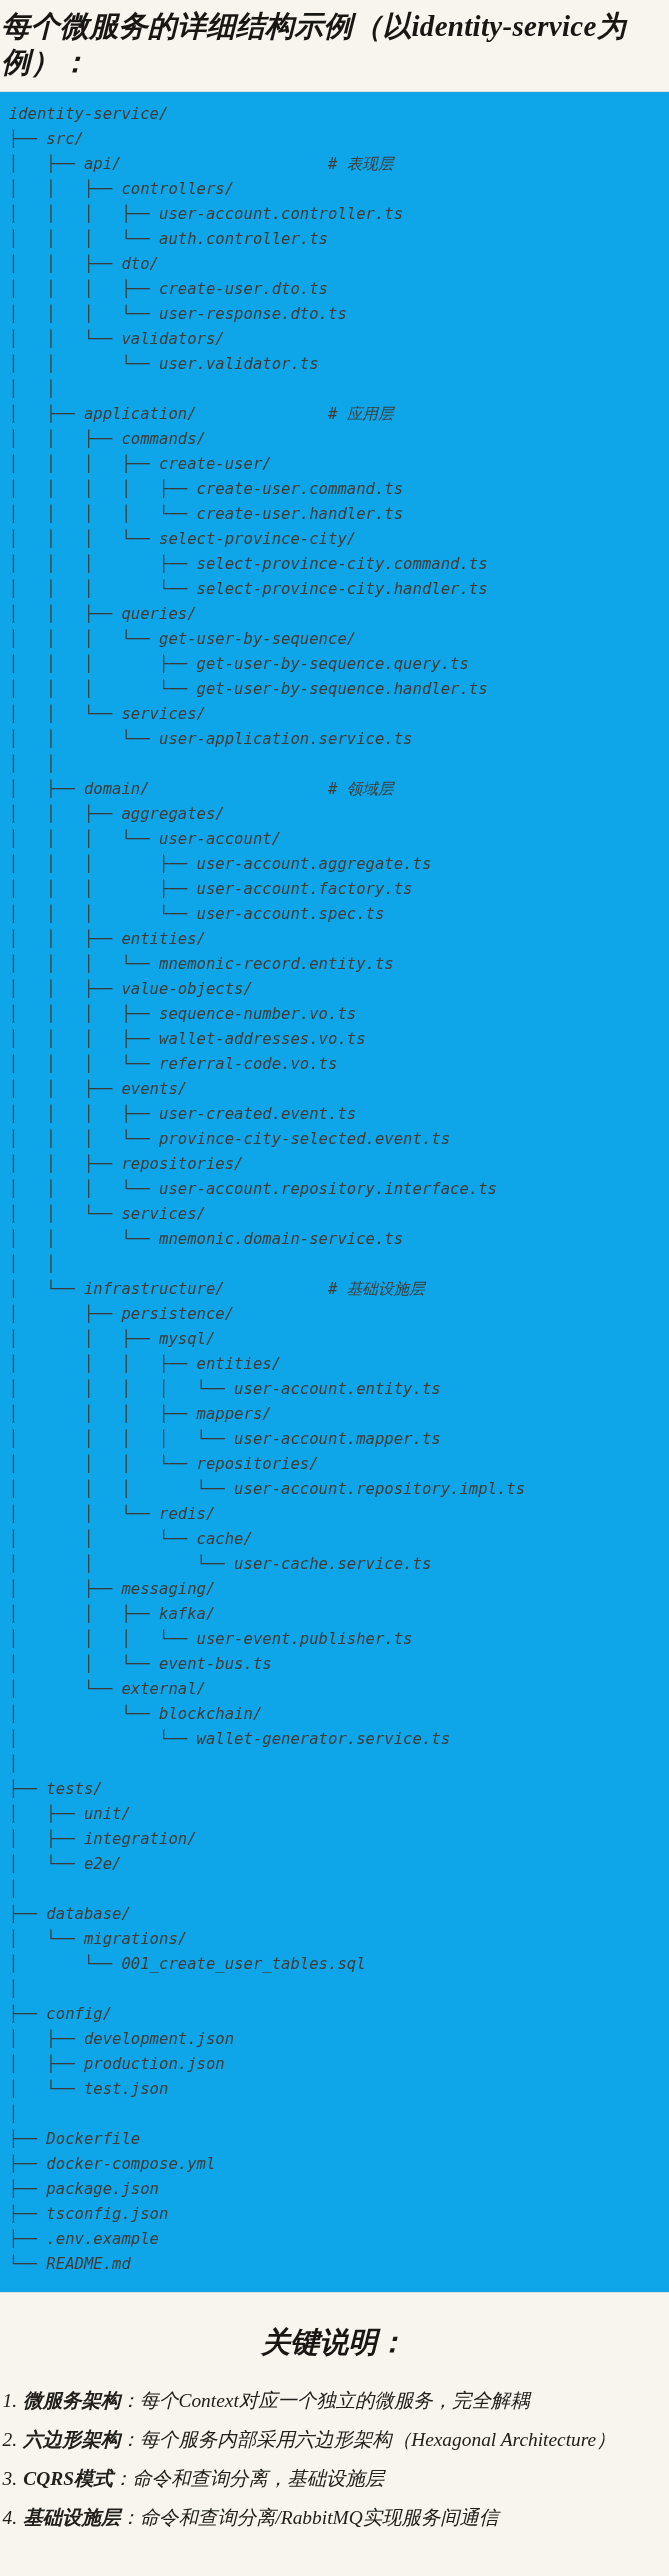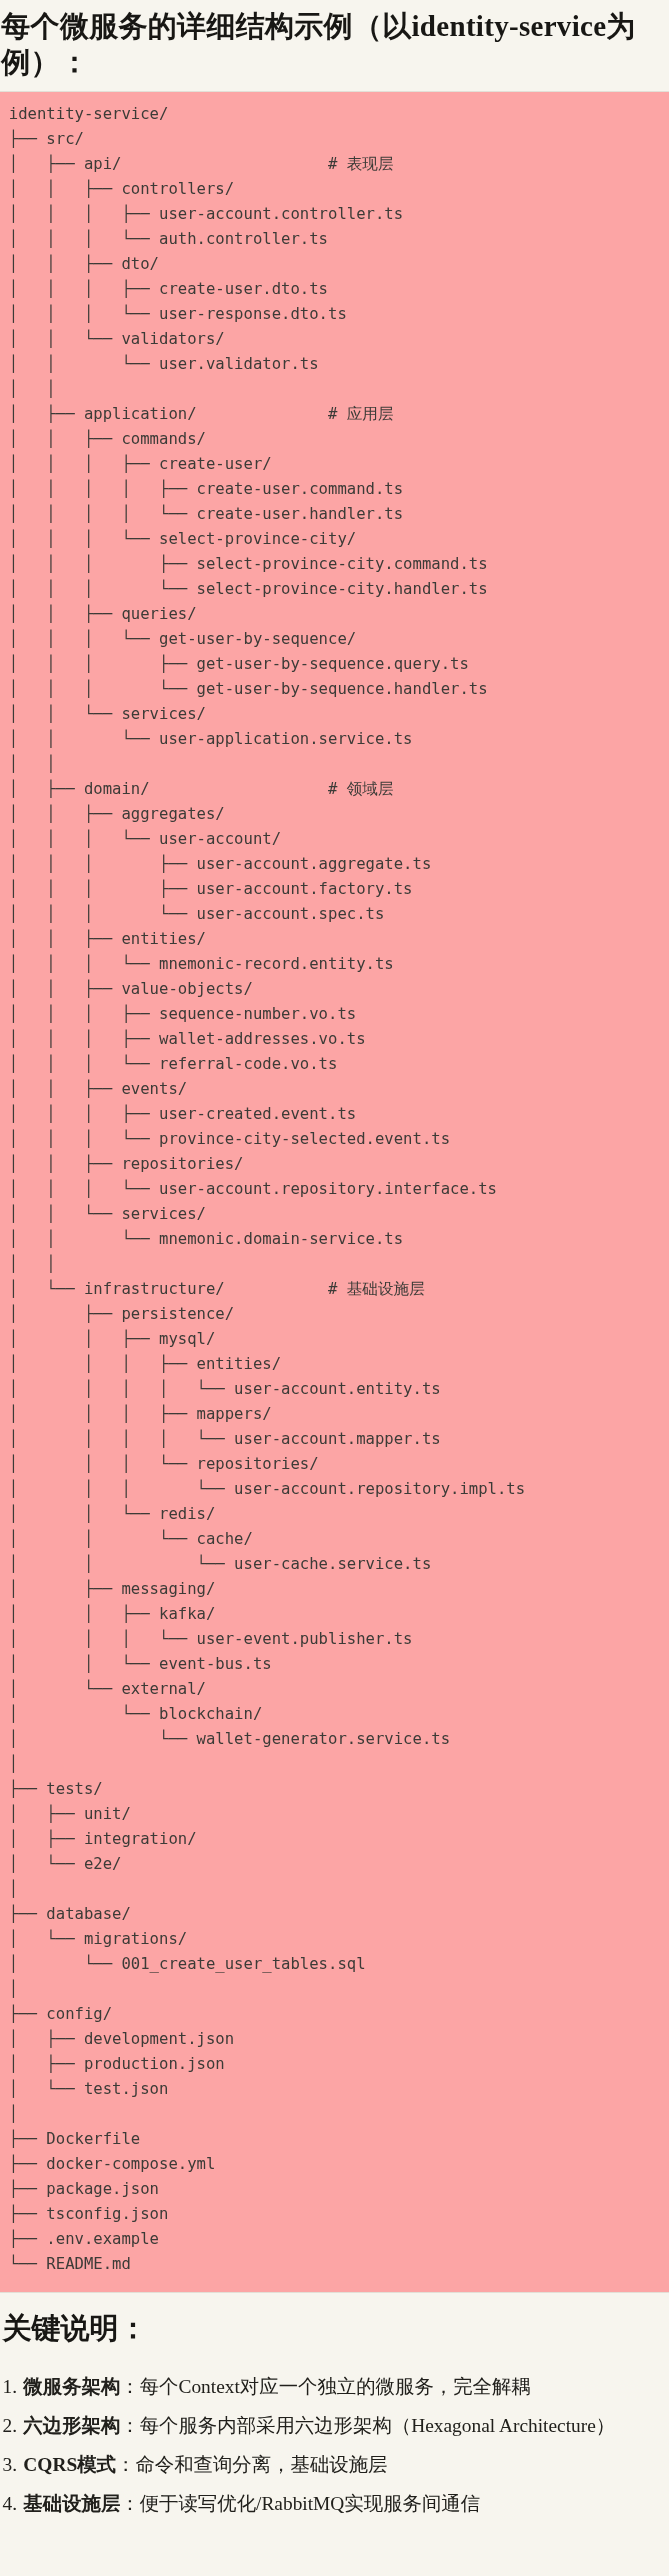--- a/index.html
+++ b/index.html
@@ -1,15 +1,15 @@
 <!DOCTYPE html>
 <html style="font-size:10px"><head>
 <meta charset="utf-8">
 <style>
-  * { margin: 0; padding: 0; box-sizing: border-box; }
+  * { margin: 0; padding: 0; box-sizing: border-box; font-style: italic; }
   html, body {
     width: 669px;
     height: 2576px;
     overflow: hidden;
   }
   body {
     background: #f7f5ee;
     color: #1d1c19;
     font-family: "Liberation Serif", serif;
   }
@@ -17,42 +17,43 @@
     padding: 7.5px 2.5px 0 1.3px;
     font-size: 29px;
     line-height: 36px;
     font-weight: 700;
     color: #181714;
     letter-spacing: 0.3px;
   }
   .title-gap { height: 11.3px; }
   .code-block {
     width: 669px;
-    background: #fca5a5;
+    background: #0ea5e9;
     border-top: 1.3px solid #e3e0d7;
     border-bottom: 1.3px solid #e3e0d7;
     padding: 10px 5px 15px 8.8px;
   }
   .code-block pre {
     font-family: "DejaVu Sans Mono", monospace;
     font-size: 15.6px;
     line-height: 25px;
     color: #3c3b37;
     white-space: pre;
     letter-spacing: 0;
   }
   .notes {
     padding: 0 3.8px 0 2.5px;
   }
   .notes-heading {
-    margin-top: 18px;
+    margin-top: 32px;
     font-size: 29px;
     line-height: 35px;
     font-weight: 700;
     color: #181714;
+    text-align: center;
   }
   .notes-list { margin-top: 28px; }
   .note-item {
     font-size: 19.4px;
     line-height: 26px;
     margin-bottom: 13px;
     color: #21201c;
   }
   .note-item .num { margin-right: 6.3px; }
   .note-item .label { font-weight: 700; }
@@ -161,18 +162,18 @@
     <div class="note-item">
       <span class="num">1.</span><span class="label">微服务架构</span><span class="body">：每个Context对应一个独立的微服务，完全解耦</span>
     </div>
     <div class="note-item">
       <span class="num">2.</span><span class="label">六边形架构</span><span class="body">：每个服务内部采用六边形架构（Hexagonal Architecture）</span>
     </div>
     <div class="note-item">
       <span class="num">3.</span><span class="label">CQRS模式</span><span class="body">：命令和查询分离，基础设施层</span>
     </div>
     <div class="note-item">
-      <span class="num">4.</span><span class="label">基础设施层</span><span class="body">：便于读写优化/RabbitMQ实现服务间通信</span>
+      <span class="num">4.</span><span class="label">基础设施层</span><span class="body">：命令和查询分离/RabbitMQ实现服务间通信</span>
     </div>
   </div>
 
 </div>
 
 
 </body></html>

